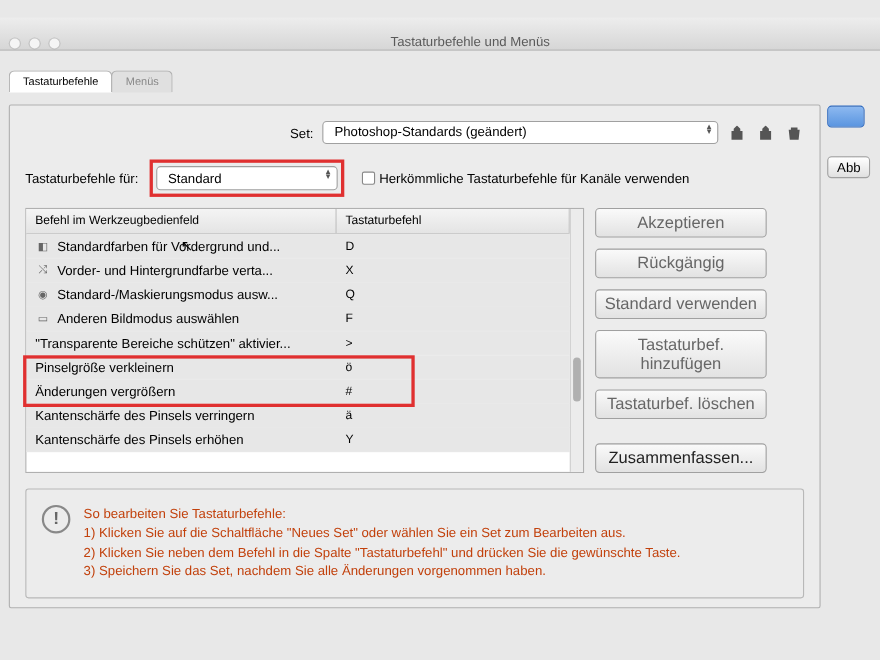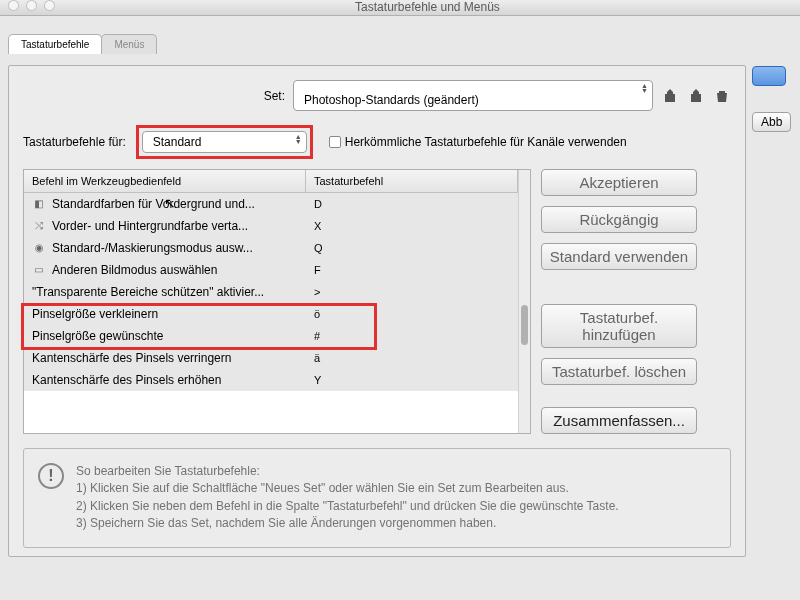--- a/index.html
+++ b/index.html
@@ -1,32 +1,32 @@
 <!DOCTYPE html>
 <html><head>
 <meta charset="utf-8">
 <style>
 * { box-sizing: border-box; margin: 0; padding: 0; font-family: "Lucida Grande", Helvetica, Arial, sans-serif; font-size: 12px; }
 body { background: #e8e8e8; width: 800px; height: 600px; overflow: hidden; }
-.title-bar { height: 16px; background: linear-gradient(#ededed,#d6d6d6); border-bottom: 1px solid #b0b0b0; display: flex; align-items: flex-start; position: relative; }
+.title-bar { height: 30px; background: linear-gradient(#ededed,#d6d6d6); border-bottom: 1px solid #b0b0b0; display: flex; align-items: flex-end; position: relative; margin-top: 16px; }
 .traffic { display: flex; gap: 7px; margin-left: 8px; }
 .traffic span { width: 11px; height: 11px; border-radius: 50%; border: 1px solid rgba(0,0,0,0.2); background: #f5f5f5; }
 .title-bar .wtitle { flex: 1; text-align: center; color: #5a5a5a; font-size: 12px; }
 .content { padding: 18px 8px 8px 8px; display: flex; gap: 6px; }
 .main { flex: 1; }
 .right-col { width: 40px; display: flex; flex-direction: column; gap: 26px; align-items: flex-start; padding-top: 32px; }
 .highlight-btn { background: linear-gradient(#8db9f0,#5a95e0); border: 1px solid #2f6abf; border-radius: 4px; width: 34px; height: 20px; }
 .mac-btn { background: linear-gradient(#ffffff,#e0e0e0); border: 1px solid #a0a0a0; border-radius: 4px; padding: 2px 8px; font-size: 12px; min-width: 32px; text-align: center; }
 .tabs { display: flex; margin-bottom: 12px; position: relative; }
 .tab { padding: 4px 12px; background: #f8f8f8; border: 1px solid #b0b0b0; border-bottom: none; border-top-left-radius: 5px; border-top-right-radius: 5px; margin-right: 0; position: relative; z-index: 2; font-size: 10px; }
 .tab.active { background: #fff; }
 .tab.inactive { background: #e0e0e0; color: #888; margin-left: -1px; z-index: 1; }
 .panel { border: 1px solid #b0b0b0; padding: 14px 14px 8px 14px; border-radius: 2px; margin-top: -1px; background: #ececec; }
 .row { display: flex; align-items: center; gap: 8px; margin-bottom: 14px; justify-content: flex-end; }
-.select { background: #fff; border: 1px solid #a0a0a0; border-radius: 4px; padding: 12px 18px 3px 10px; position: relative; display: inline-flex; align-items: center; min-width: 0; }
+.select { background: #fff; border: 1px solid #a0a0a0; border-radius: 4px; padding: 2px 18px 3px 10px; position: relative; display: inline-flex; align-items: center; min-width: 0; }
 .select .arrows { position: absolute; right: 4px; top: 2px; display: flex; flex-direction: column; line-height: 5px; font-size: 7px; color: #555; }
 .set-select { width: 360px; }
 .icon-btn { width: 18px; height: 18px; display: inline-flex; align-items: center; justify-content: center; color: #555; }
 .redbox { border: 3px solid #e03030; }
 .section-row { display: flex; align-items: center; gap: 10px; }
 .for-select { width: 165px; padding: 3px 18px 3px 10px; }
 .redbox-for { padding: 3px; }
 .checkbox { width: 12px; height: 12px; border: 1px solid #888; border-radius: 2px; background: #fff; display: inline-block; margin-right: 4px; }
 .table-area { display: flex; gap: 10px; margin-top: 10px; }
 .table-wrap { flex: 1; border: 1px solid #b0b0b0; background: #fff; max-width: 508px; }
@@ -40,21 +40,21 @@
 .td2 { flex: 1; padding-left: 8px; font-size: 11px; }
 .row-icon { width: 14px; height: 12px; display: inline-flex; align-items: center; justify-content: center; color: #666; font-size: 10px; }
 .redbox-rows { border: 3px solid #e03030; position: absolute; left: -3px; width: 356px; top: 110px; height: 47px; pointer-events: none; z-index: 5; }
 .scrollbar { width: 12px; background: #ececec; display: flex; flex-direction: column; border-left: 1px solid #d0d0d0; }
 .scroll-track { flex: 1; position: relative; }
 .scroll-thumb { position: absolute; left: 2px; right: 2px; top: 135px; height: 40px; background: #b0b0b0; border-radius: 4px; }
 .side-btns { display: flex; flex-direction: column; gap: 10px; width: 156px; }
 .side-btn { background: linear-gradient(#fafafa,#e2e2e2); border: 1px solid #a0a0a0; border-radius: 4px; padding: 4px 6px; font-size: 15px; color: #666; text-align: center; }
 .help-box { margin-top: 14px; border: 1px solid #b8b8b8; border-radius: 3px; padding: 14px; background: #ececec; display: flex; gap: 12px; max-height: 138px; }
 .help-icon { width: 26px; height: 26px; border: 2px solid #888; border-radius: 50%; display: flex; align-items: center; justify-content: center; font-weight: bold; color: #666; font-size: 16px; flex-shrink: 0; }
-.help-text { font-size: 12px; color: #737373; line-height: 1.45; }
+.help-text { font-size: 12px; color: #c2410c; line-height: 1.45; }
 .cursor { position: absolute; font-size: 14px; color: #000; pointer-events: none; }
 </style>
 </head>
 <body>
 
 <div class="title-bar">
   <div class="traffic">
     <span></span>
     <span></span>
     <span></span>
@@ -150,21 +150,21 @@
                   <div class="td2">&gt;</div>
                 </div>
               <div class="tr">
                   <div class="td1">
                     <span>Pinselgröße verkleinern</span>
                   </div>
                   <div class="td2">ö</div>
                 </div>
               <div class="tr">
                   <div class="td1">
-                    <span>Pinselgröße gewünschte</span>
+                    <span>Änderungen vergrößern</span>
                     <span class="cursor" style="left:140px;top:2px">↖</span>
                   </div>
                   <div class="td2">#</div>
                 </div>
               <div class="tr">
                   <div class="td1">
                     <span>Kantenschärfe des Pinsels verringern</span>
                   </div>
                   <div class="td2">ä</div>
                 </div>
@@ -181,21 +181,21 @@
             <div class="scroll-track">
                 <div class="scroll-thumb"></div>
               </div>
           </div>
         </div>
 
         <div class="side-btns">
           <div class="side-btn">Akzeptieren</div>
           <div class="side-btn">Rückgängig</div>
           <div class="side-btn">Standard verwenden</div>
-          <div class="side-btn" style="margin-top:24px">Tastaturbef. hinzufügen</div>
+          <div class="side-btn" style="margin-top:0">Tastaturbef. hinzufügen</div>
           <div class="side-btn">Tastaturbef. löschen</div>
           <div class="side-btn" style="margin-top:12px;color:#222">Zusammenfassen...</div>
         </div>
       </div>
 
       <div class="help-box">
         <div class="help-icon">!</div>
         <div class="help-text">
           <div>So bearbeiten Sie Tastaturbefehle:</div>
           <div>1) Klicken Sie auf die Schaltfläche "Neues Set" oder wählen Sie ein Set zum Bearbeiten aus.</div>

